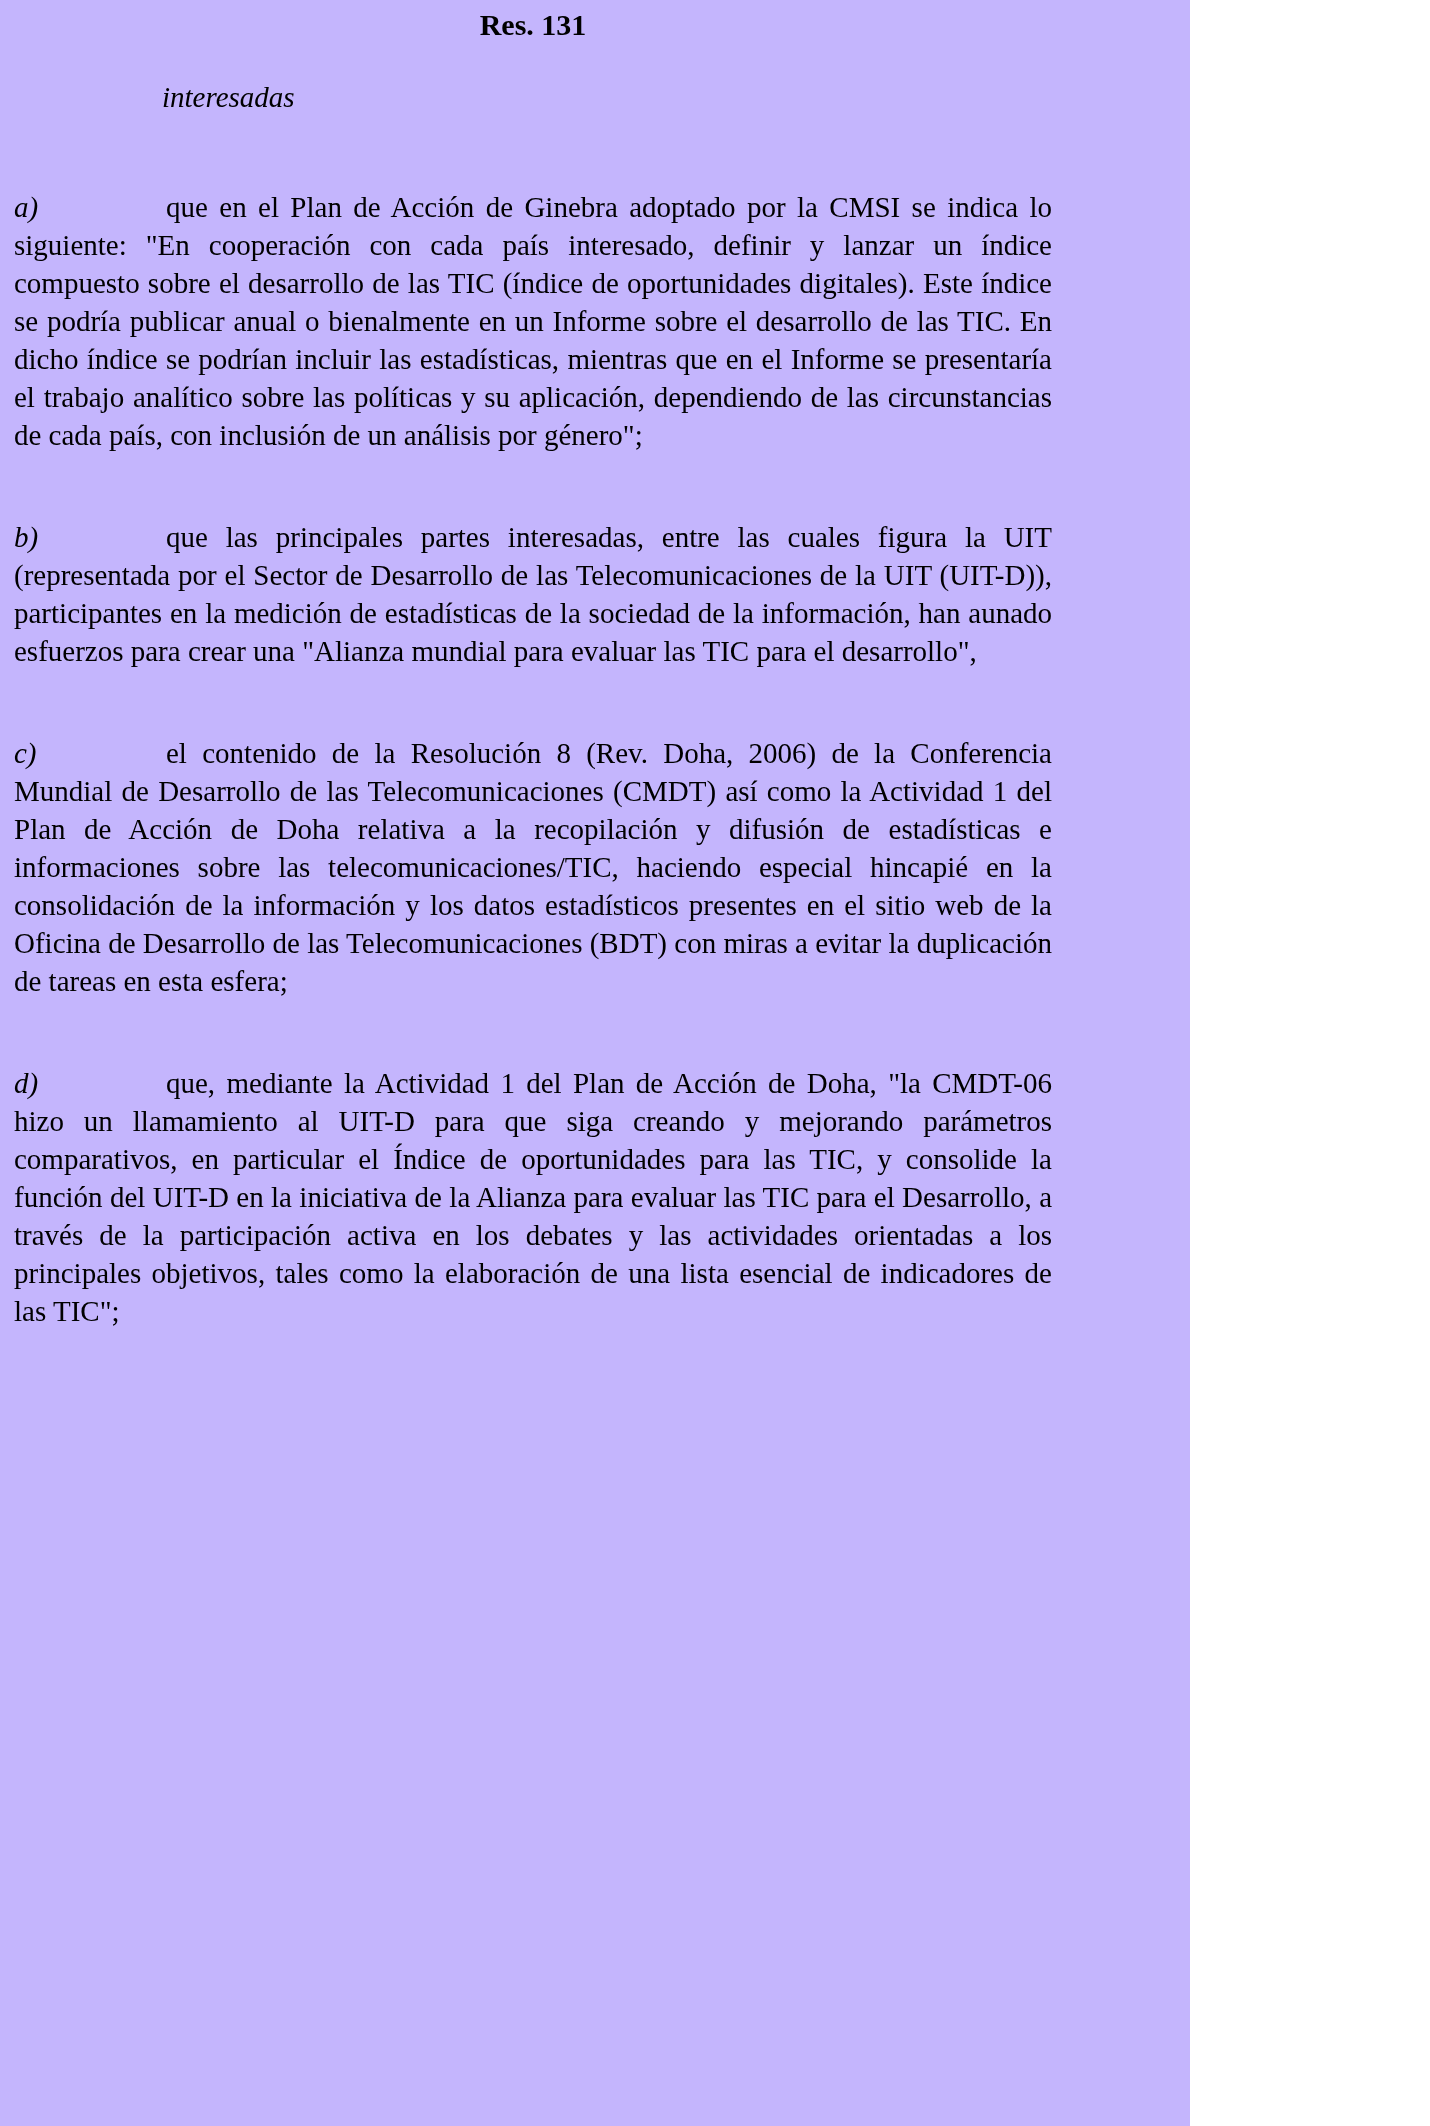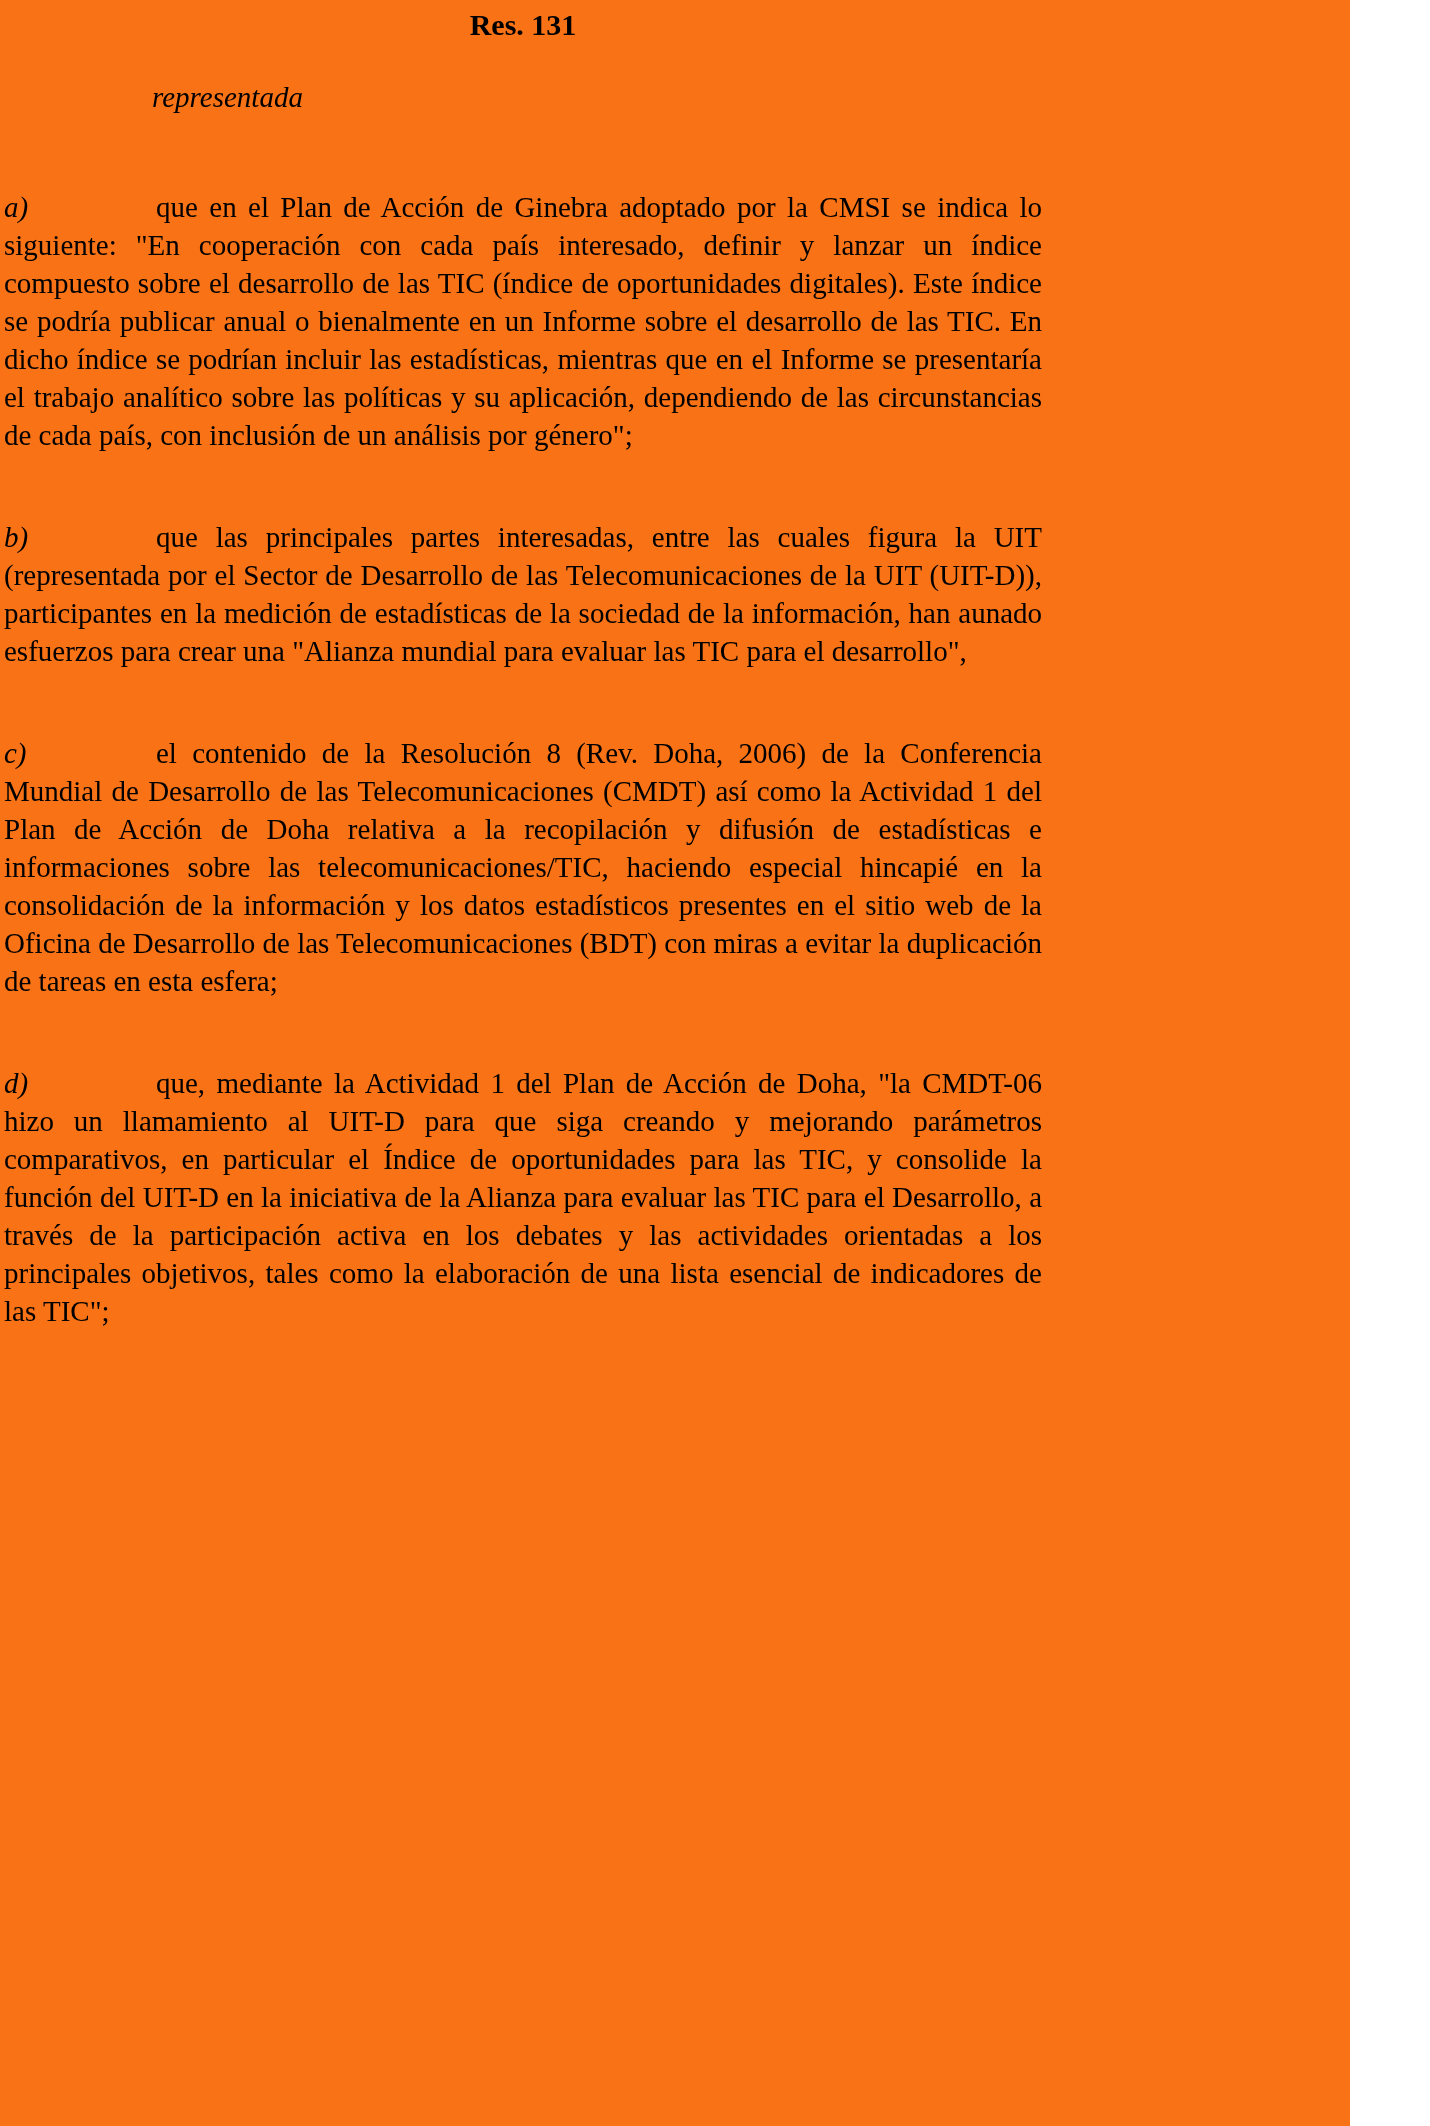--- a/index.html
+++ b/index.html
@@ -4,24 +4,24 @@
   <style>
     * { box-sizing: border-box; }
     html, body {
       margin: 0;
       padding: 0;
       background: #ffffff;
       color: #000000;
       font-family: "Liberation Serif", "DejaVu Serif", serif;
     }
     .page {
-      width: 1350px;
+      width: 1190px;
       min-height: 2126px;
-      background: #f97316;
-      padding: 6px 384px 60px 4px;
+      background: #c4b5fd;
+      padding: 6px 384px 60px 14px;
     }
     .content {
       width: 1038px;
     }
     .doc-title {
       text-align: center;
       font-weight: bold;
       font-size: 30px;
       line-height: 38px;
       margin: 0 0 34px 0;
@@ -49,21 +49,21 @@
     }
   </style>
 </head>
 <body>
 
 <div class="page">
   <div class="content">
 
     <div class="doc-title">Res. 131</div>
 
-    <div class="section-heading">representada</div>
+    <div class="section-heading">interesadas</div>
 
     <div class="para first"><span class="label">a)</span><span class="ptext">que en el Plan de Acción de Ginebra adoptado por la CMSI se indica lo siguiente: "En cooperación con cada país interesado, definir y lanzar un índice compuesto sobre el desarrollo de las TIC (índice de oportunidades digitales). Este índice se podría publicar anual o bienalmente en un Informe sobre el desarrollo de las TIC. En dicho índice se podrían incluir las estadísticas, mientras que en el Informe se presentaría el trabajo analítico sobre las políticas y su aplicación, dependiendo de las circunstancias de cada país, con inclusión de un análisis por género";</span></div>
 
     <div class="para"><span class="label">b)</span><span class="ptext">que las principales partes interesadas, entre las cuales figura la UIT (representada por el Sector de Desarrollo de las Telecomunicaciones de la UIT (UIT-D)), participantes en la medición de estadísticas de la sociedad de la información, han aunado esfuerzos para crear una "Alianza mundial para evaluar las TIC para el desarrollo",</span></div>
 
     <div class="para"><span class="label">c)</span><span class="ptext">el contenido de la Resolución 8 (Rev. Doha, 2006) de la Conferencia Mundial de Desarrollo de las Telecomunicaciones (CMDT) así como la Actividad 1 del Plan de Acción de Doha relativa a la recopilación y difusión de estadísticas e informaciones sobre las telecomunicaciones/TIC, haciendo especial hincapié en la consolidación de la información y los datos estadísticos presentes en el sitio web de la Oficina de Desarrollo de las Telecomunicaciones (BDT) con miras a evitar la duplicación de tareas en esta esfera;</span></div>
 
     <div class="para"><span class="label">d)</span><span class="ptext">que, mediante la Actividad 1 del Plan de Acción de Doha, "la CMDT-06 hizo un llamamiento al UIT-D para que siga creando y mejorando parámetros comparativos, en particular el Índice de oportunidades para las TIC, y consolide la función del UIT-D en la iniciativa de la Alianza para evaluar las TIC para el Desarrollo, a través de la participación activa en los debates y las actividades orientadas a los principales objetivos, tales como la elaboración de una lista esencial de indicadores de las TIC";</span></div>
 
 

